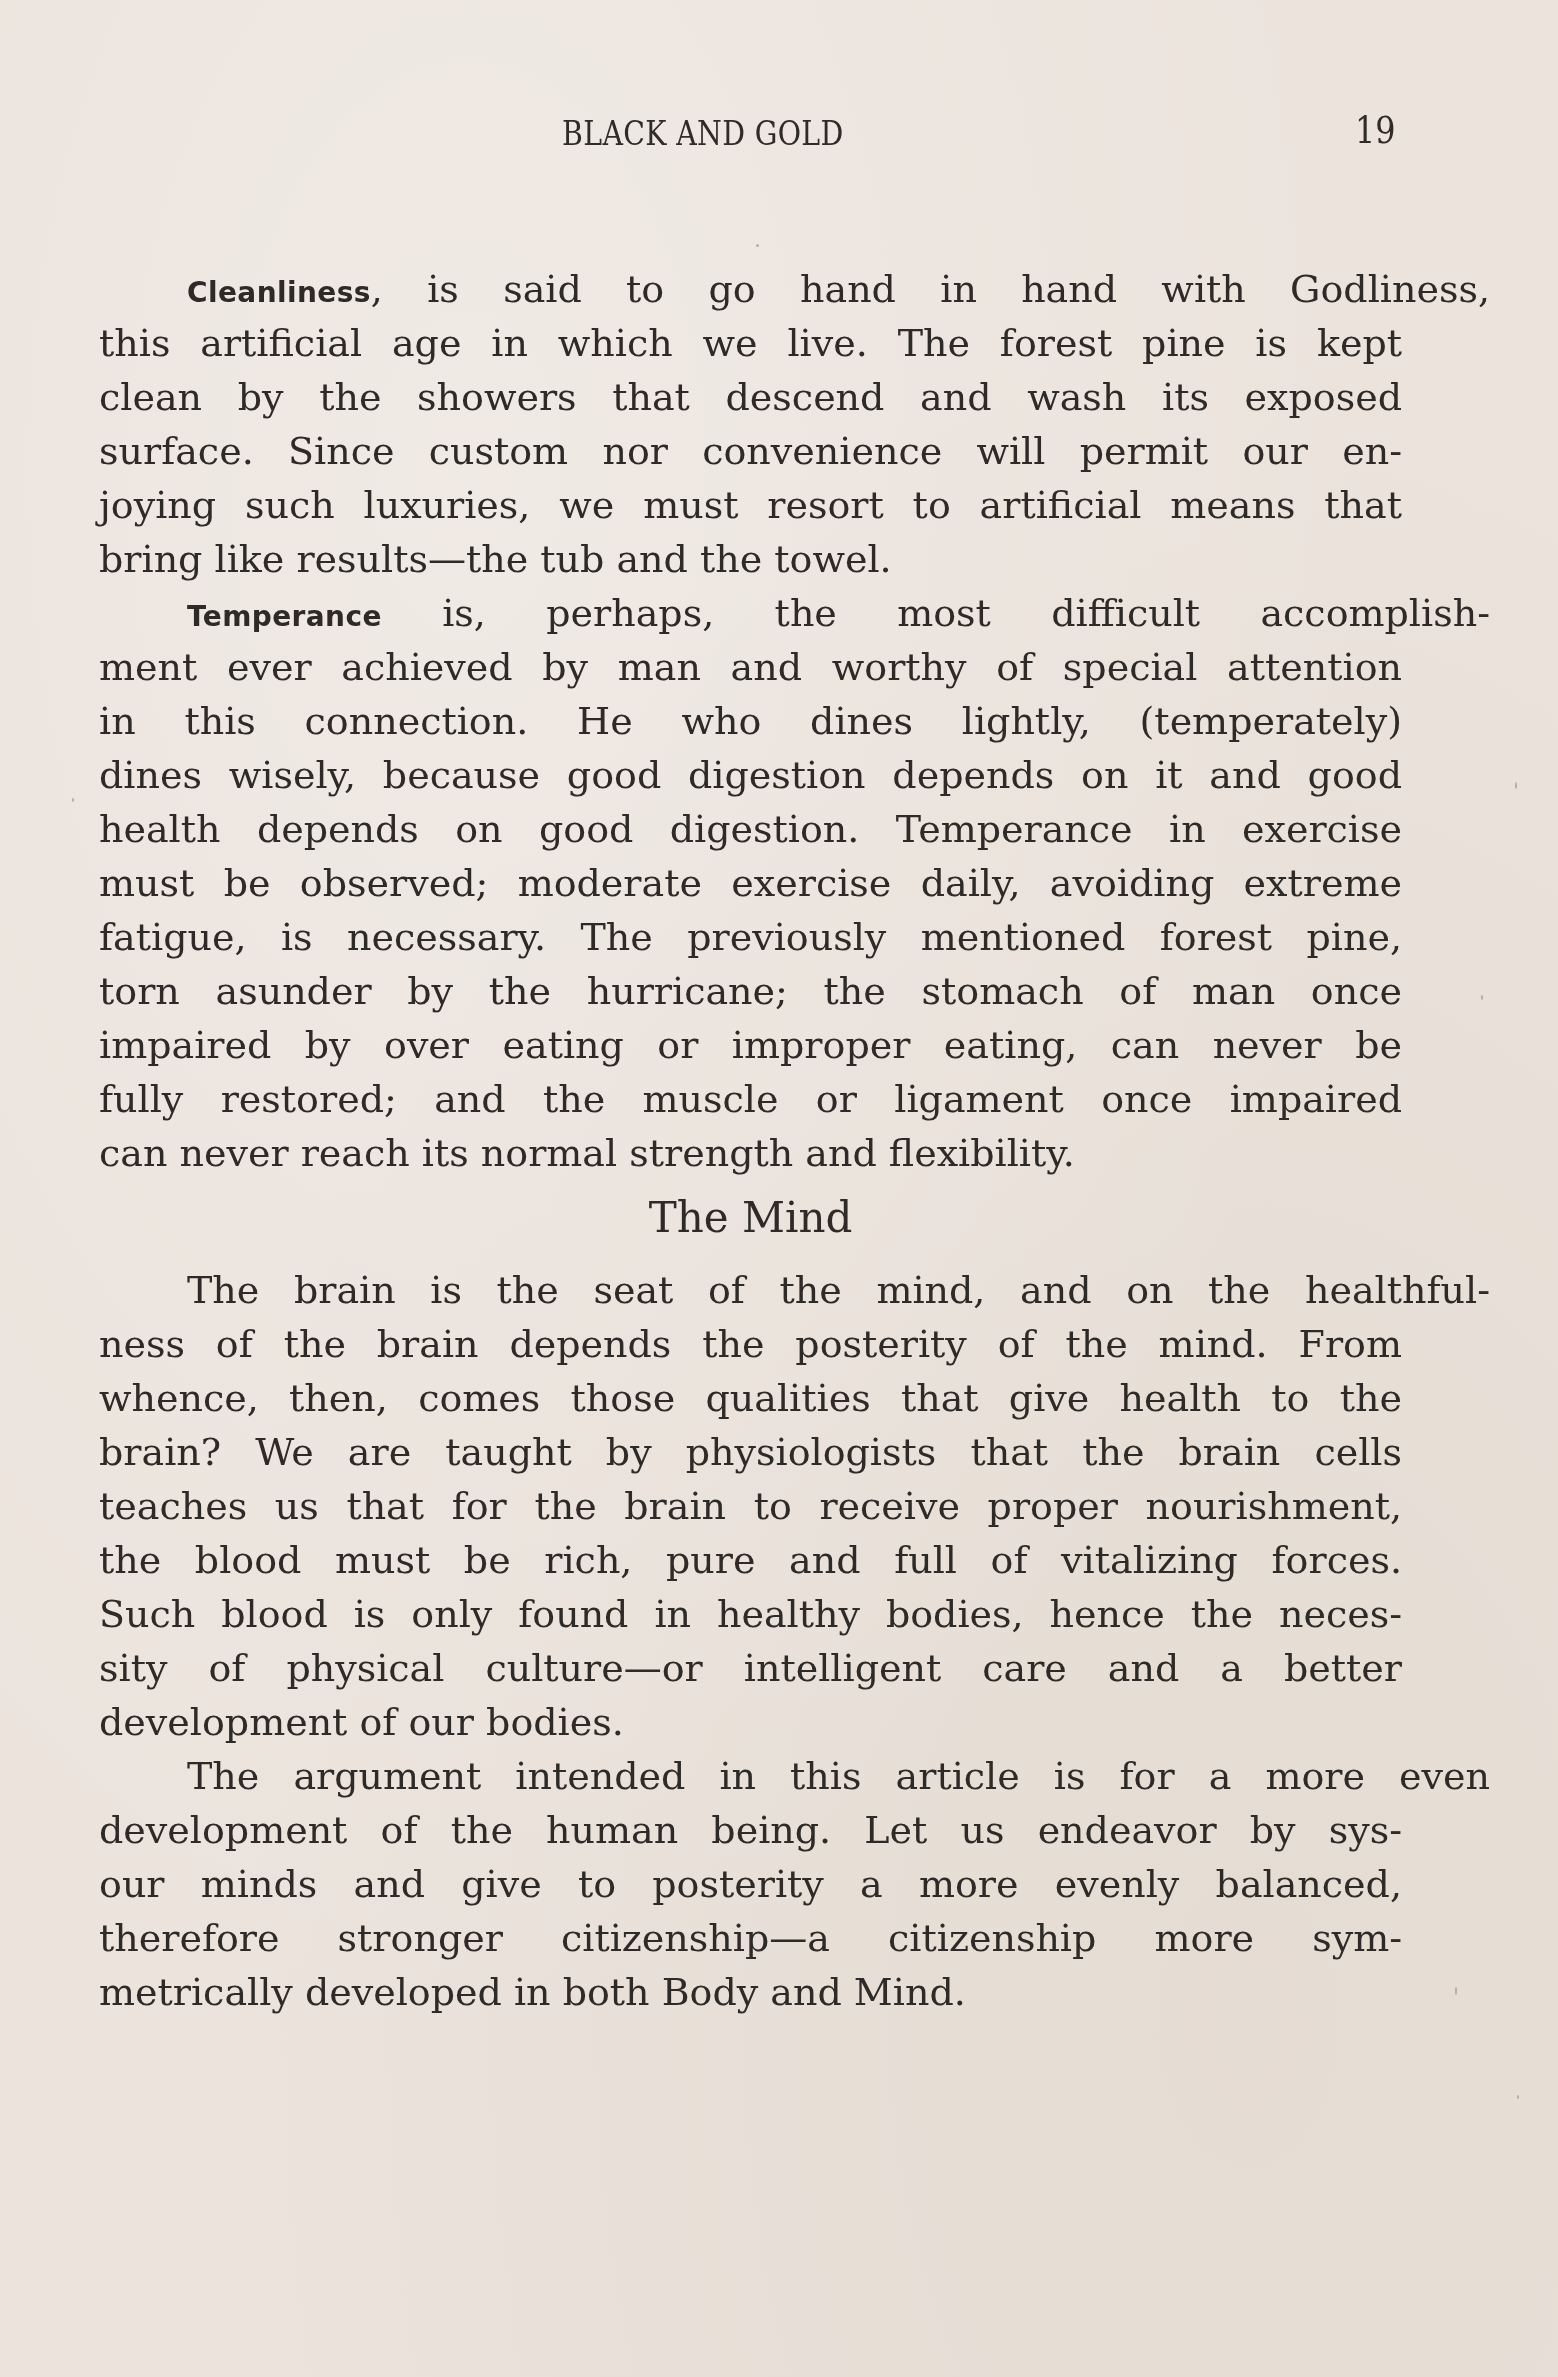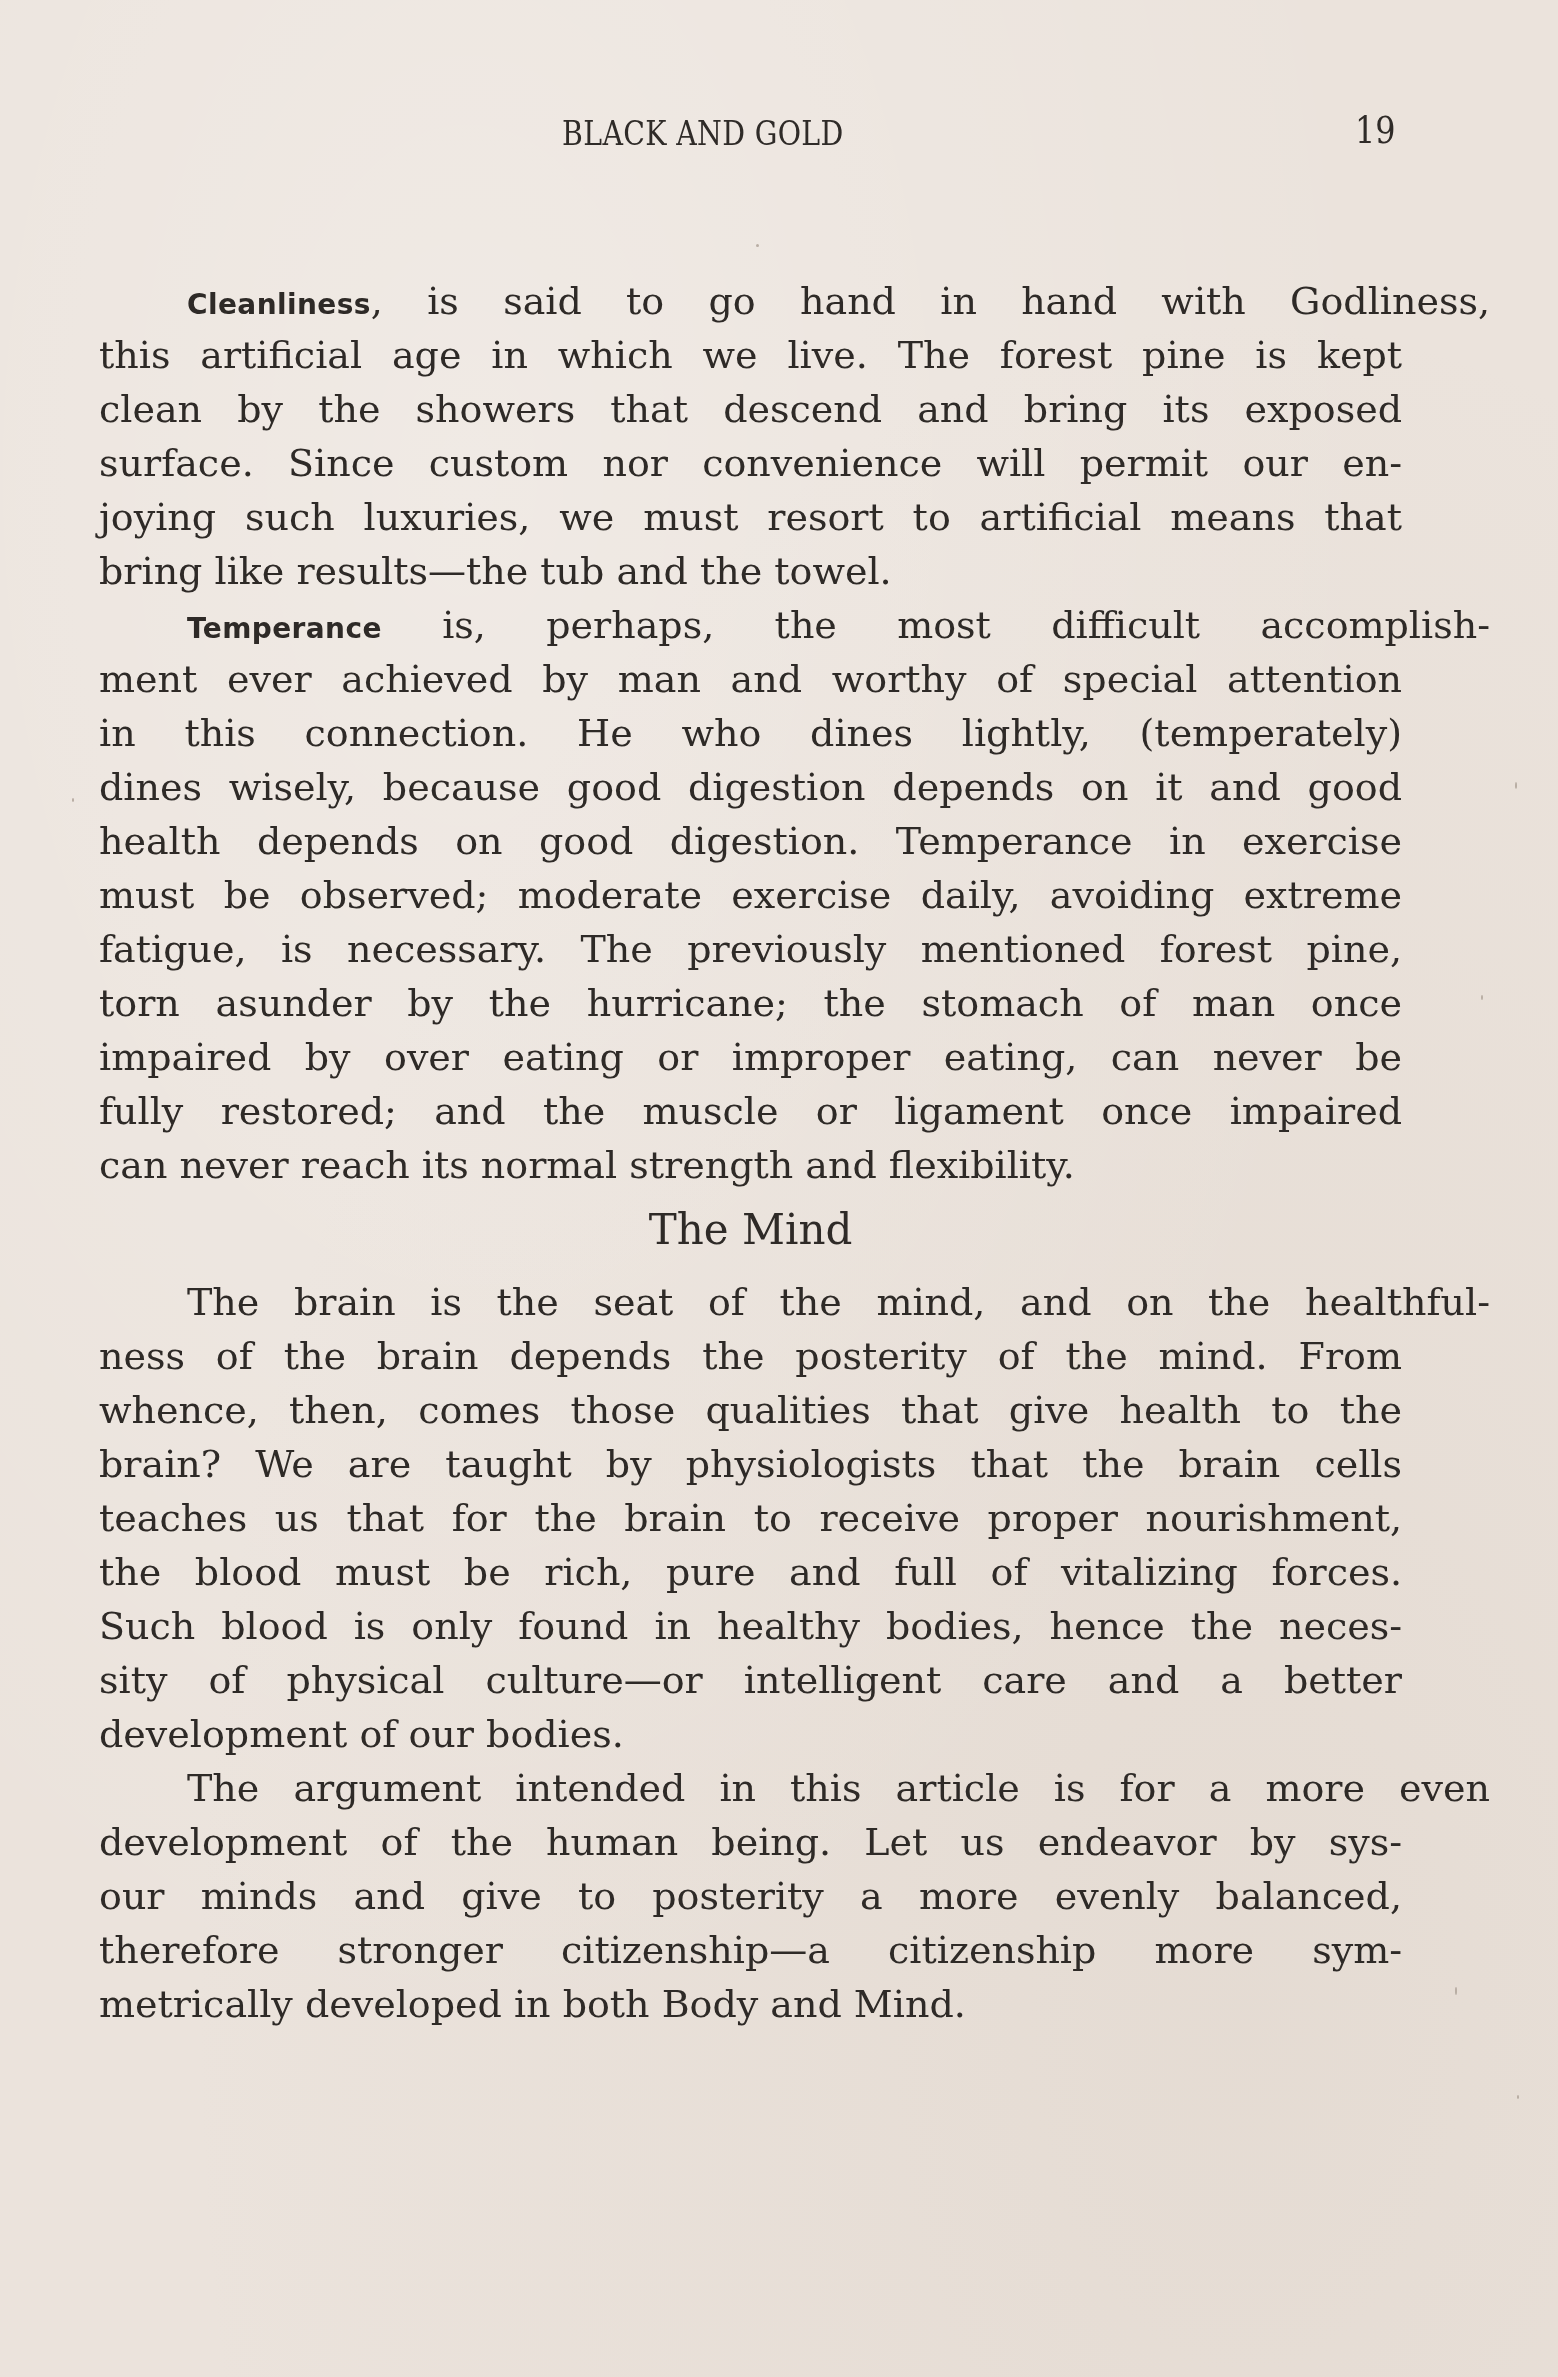--- a/index.html
+++ b/index.html
@@ -38,21 +38,20 @@
     font-size: 37px;
     transform: scaleX(0.86);
     transform-origin: left top;
     color: #2f2b28;
   }
   .body-text {
     position: absolute;
     top: 262px;
     left: 99px;
     width: 1303px;
-    margin-top: 12px;
   }
   .line {
     display: block;
     height: 54px;
     line-height: 54px;
     font-size: 38px;
     white-space: nowrap;
     text-align: justify;
     text-align-last: justify;
     transform-origin: left center;
@@ -86,21 +85,21 @@
 <div class="page">
 
   <div class="running-head">BLACK AND GOLD</div>
   <div class="page-number">19</div>
 
   <div class="body-text">
 
     <div>
       <span class="line indent" style="white-space: nowrap; width: 1303px; display: block;"><span class="lead-in">Cleanliness</span><span>, is said to go hand  in  hand  with  Godliness,</span></span>
       <span class="line" style="white-space: nowrap; width: 1303px; display: block;">this artificial age in which we live.  The forest pine  is  kept</span>
-      <span class="line" style="white-space: nowrap; width: 1303px; display: block;">clean  by  the  showers  that  descend  and  bring its exposed</span>
+      <span class="line" style="white-space: nowrap; width: 1303px; display: block;">clean  by  the  showers  that  descend  and  wash its exposed</span>
       <span class="line" style="white-space: nowrap; width: 1303px; display: block;">surface.  Since custom nor convenience will permit  our  en-</span>
       <span class="line" style="white-space: nowrap; width: 1303px; display: block;">joying  such luxuries, we must resort to artificial means that</span>
       <span class="line last" style="white-space: nowrap; width: 1303px; display: block;">bring like results—the tub and the  towel.</span>
     </div>
 
     <div>
       <span class="line indent" style="white-space: nowrap; width: 1303px; display: block;"><span class="lead-in">Temperance</span><span> is,  perhaps, the most  difficult  accomplish-</span></span>
       <span class="line" style="white-space: nowrap; width: 1303px; display: block;">ment  ever  achieved by man and worthy of special attention</span>
       <span class="line" style="white-space: nowrap; width: 1303px; display: block;">in  this  connection.  He  who  dines  lightly,  (temperately)</span>
       <span class="line" style="white-space: nowrap; width: 1303px; display: block;">dines wisely, because good digestion depends on it and  good</span>

